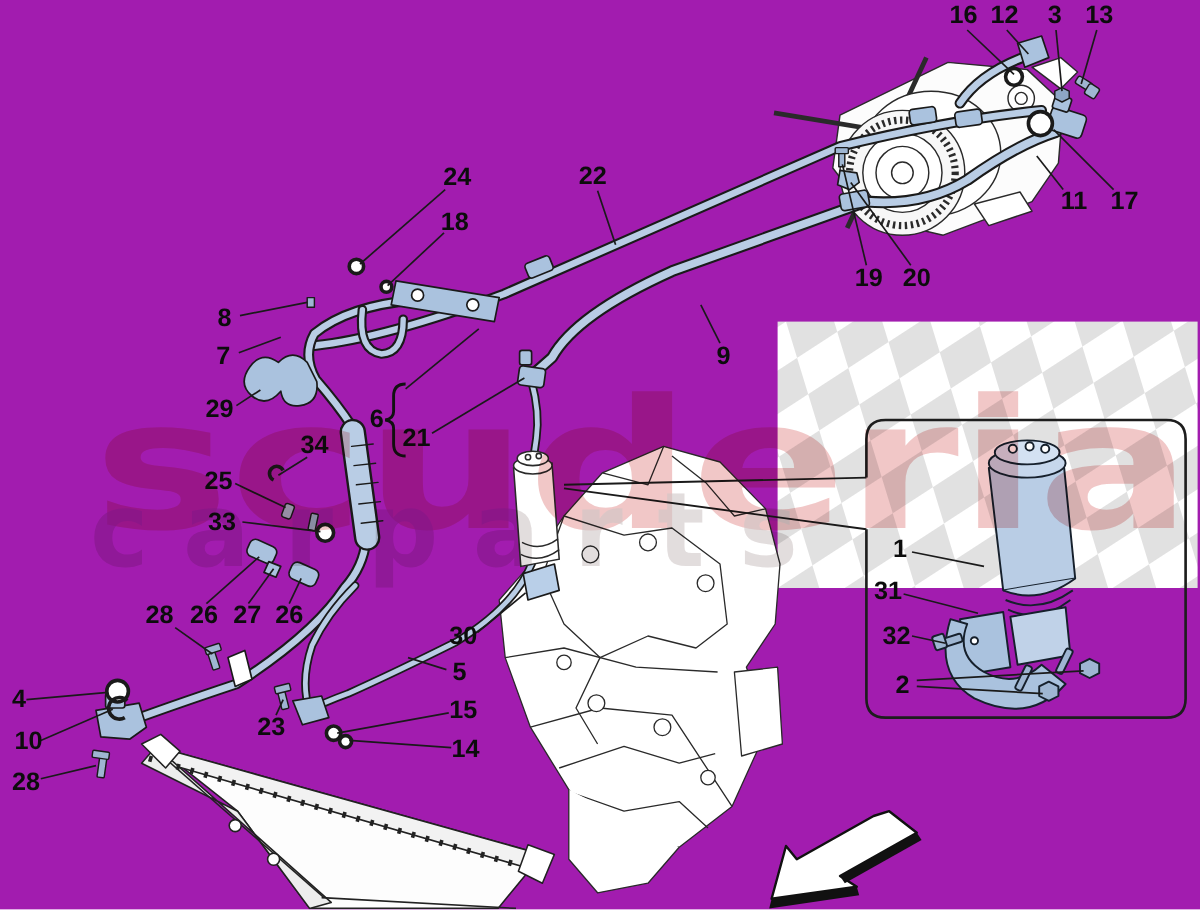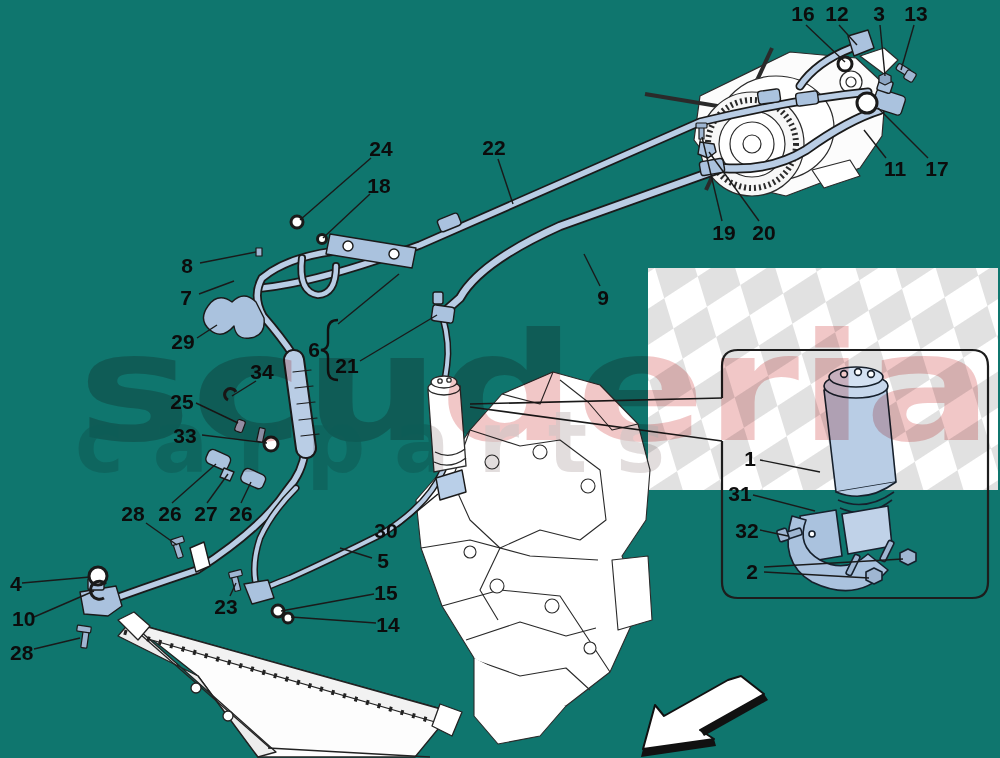--- a/index.html
+++ b/index.html
@@ -1,17 +1,17 @@
 <!DOCTYPE html>
 <html><head>
 <meta charset="utf-8">
 <style>
   html,body{margin:0;padding:0;background:#fff;}
   #stage{
-    position:relative;width:1000px;height:758px;background:#0f766e;
+    position:relative;width:1000px;height:758px;background:#a21caf;
     font-family:"Liberation Sans",sans-serif;overflow:hidden;
   }
   svg{position:absolute;left:0;top:0;}
   .callout-text{
     font-family:"Liberation Sans",sans-serif;
     font-weight:bold;font-size:21px;fill:#0c0c0c;
   }
   .leader{stroke:#1a1a1a;stroke-width:1.4;fill:none;}
   #watermark-layer{mix-blend-mode:multiply;pointer-events:none;}
   .wm-title{font-family:"DejaVu Sans",sans-serif;font-weight:bold;}

